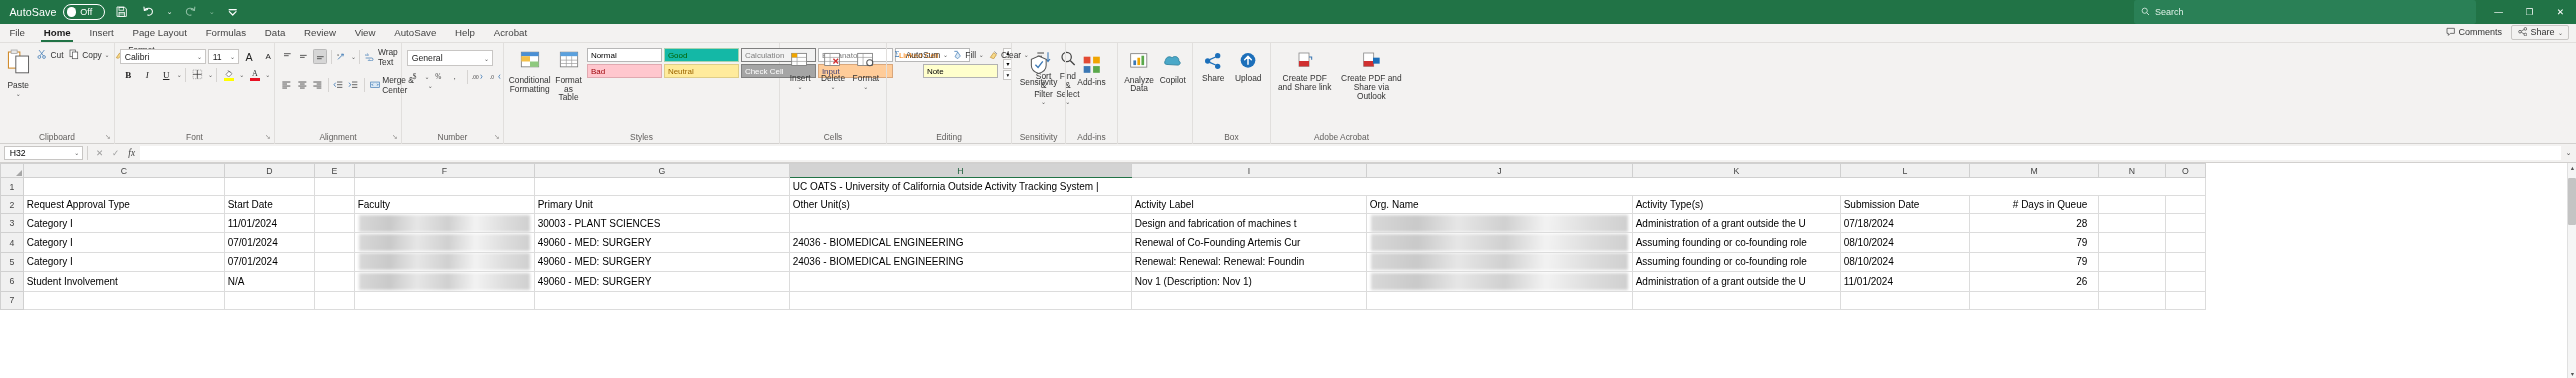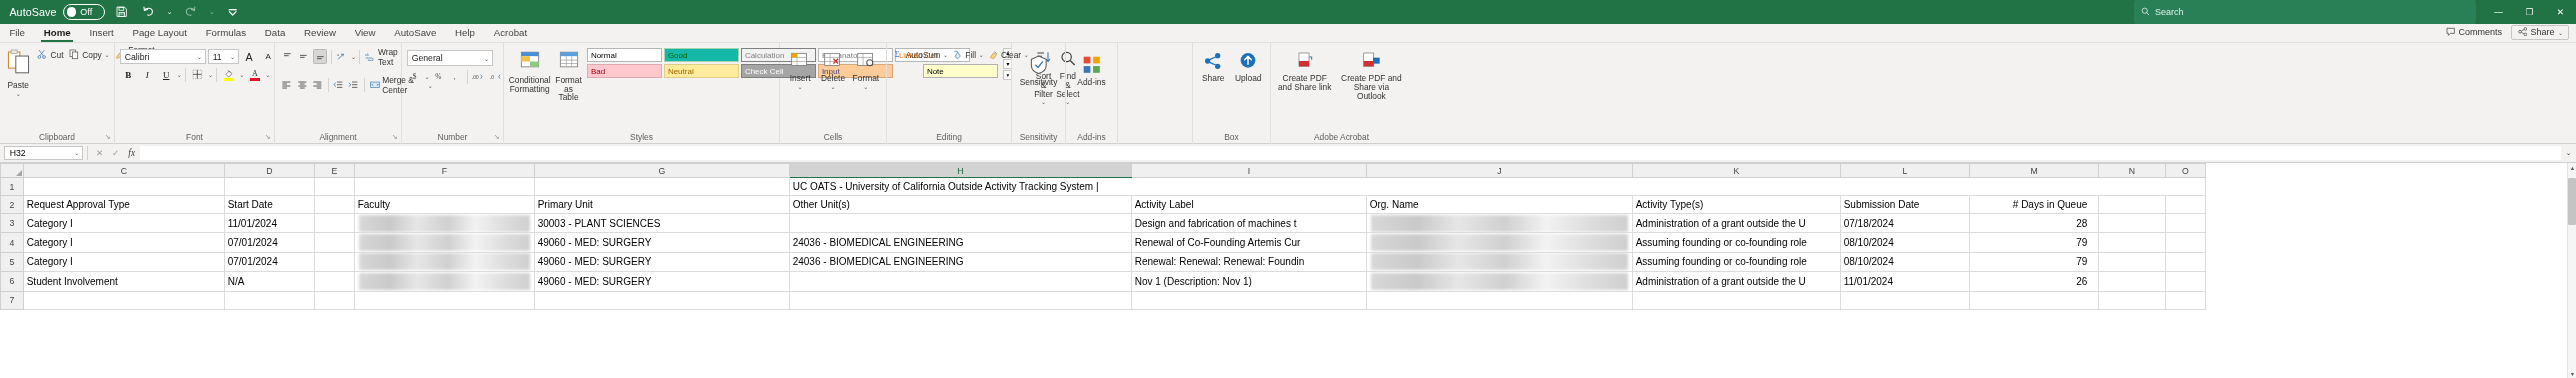--- a/index.html
+++ b/index.html
@@ -692,20 +692,37 @@
               </svg></span>
           <span class="lbl">Add-ins</span>
         </div>
       </div>
       <div class="group-label">
         <span>Add-ins</span>
       </div>
     </div>
 
     <div class="group" style="width:75px">
+      <div class="group-body" style="gap:2.7px; padding-top:6.7px">
+        <div class="bigbtn" style="width:35px">
+          <span><svg width="21.5" height="21.5" viewBox="0 0 32 32">
+                <rect x="4" y="4" width="24" height="20" fill="#fff" stroke="#777" stroke-width="1.2"></rect>
+                <rect x="8" y="14" width="4" height="7" fill="#3c78b4"></rect>
+                <rect x="14" y="10" width="4" height="11" fill="#f0a500"></rect>
+                <rect x="20" y="7" width="4" height="14" fill="#5aa84a"></rect>
+              </svg></span>
+          <span class="lbl">Analyze Data</span>
+        </div>
+        <div class="bigbtn" style="width:31px">
+          <span><svg width="21.5" height="21.5" viewBox="0 0 32 32">
+                <path d="M7 20 C4 20 3 17 5 14 C6 9 11 7 15 10 C19 6 26 9 25 15 C28 16 28 20 24 21 z" fill="#4aa8c8" stroke="#2b7e9c" stroke-width="1.2"></path>
+              </svg></span>
+          <span class="lbl">Copilot</span>
+        </div>
+      </div>
       <div class="group-label">
         <span></span>
       </div>
     </div>
 
     <div class="group" style="width:78px">
       <div class="group-body" style="gap:4px; padding-top:6.7px">
         <div class="bigbtn" style="width:31px">
           <span><svg width="20" height="20" viewBox="0 0 30 30">
                 <circle cx="22" cy="7" r="4" fill="#1c6fba"></circle>

